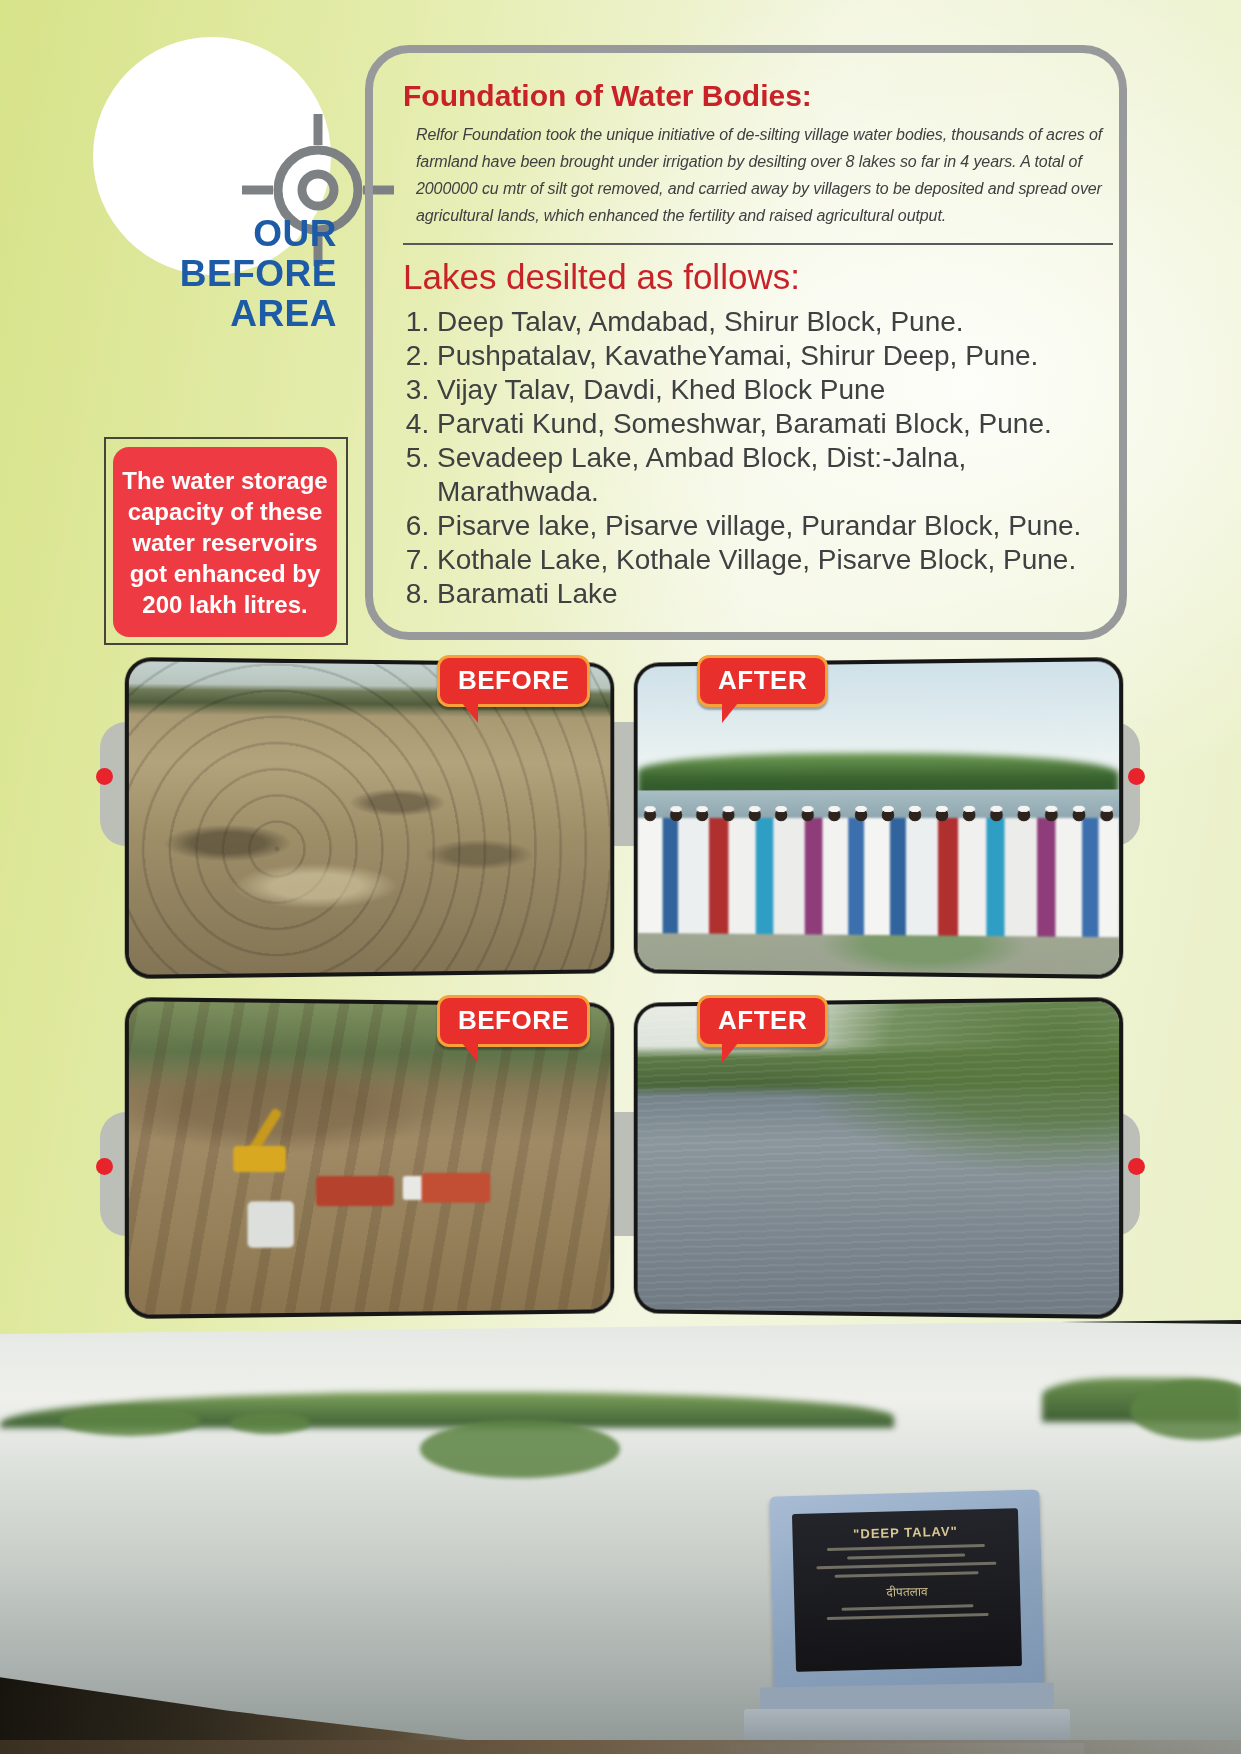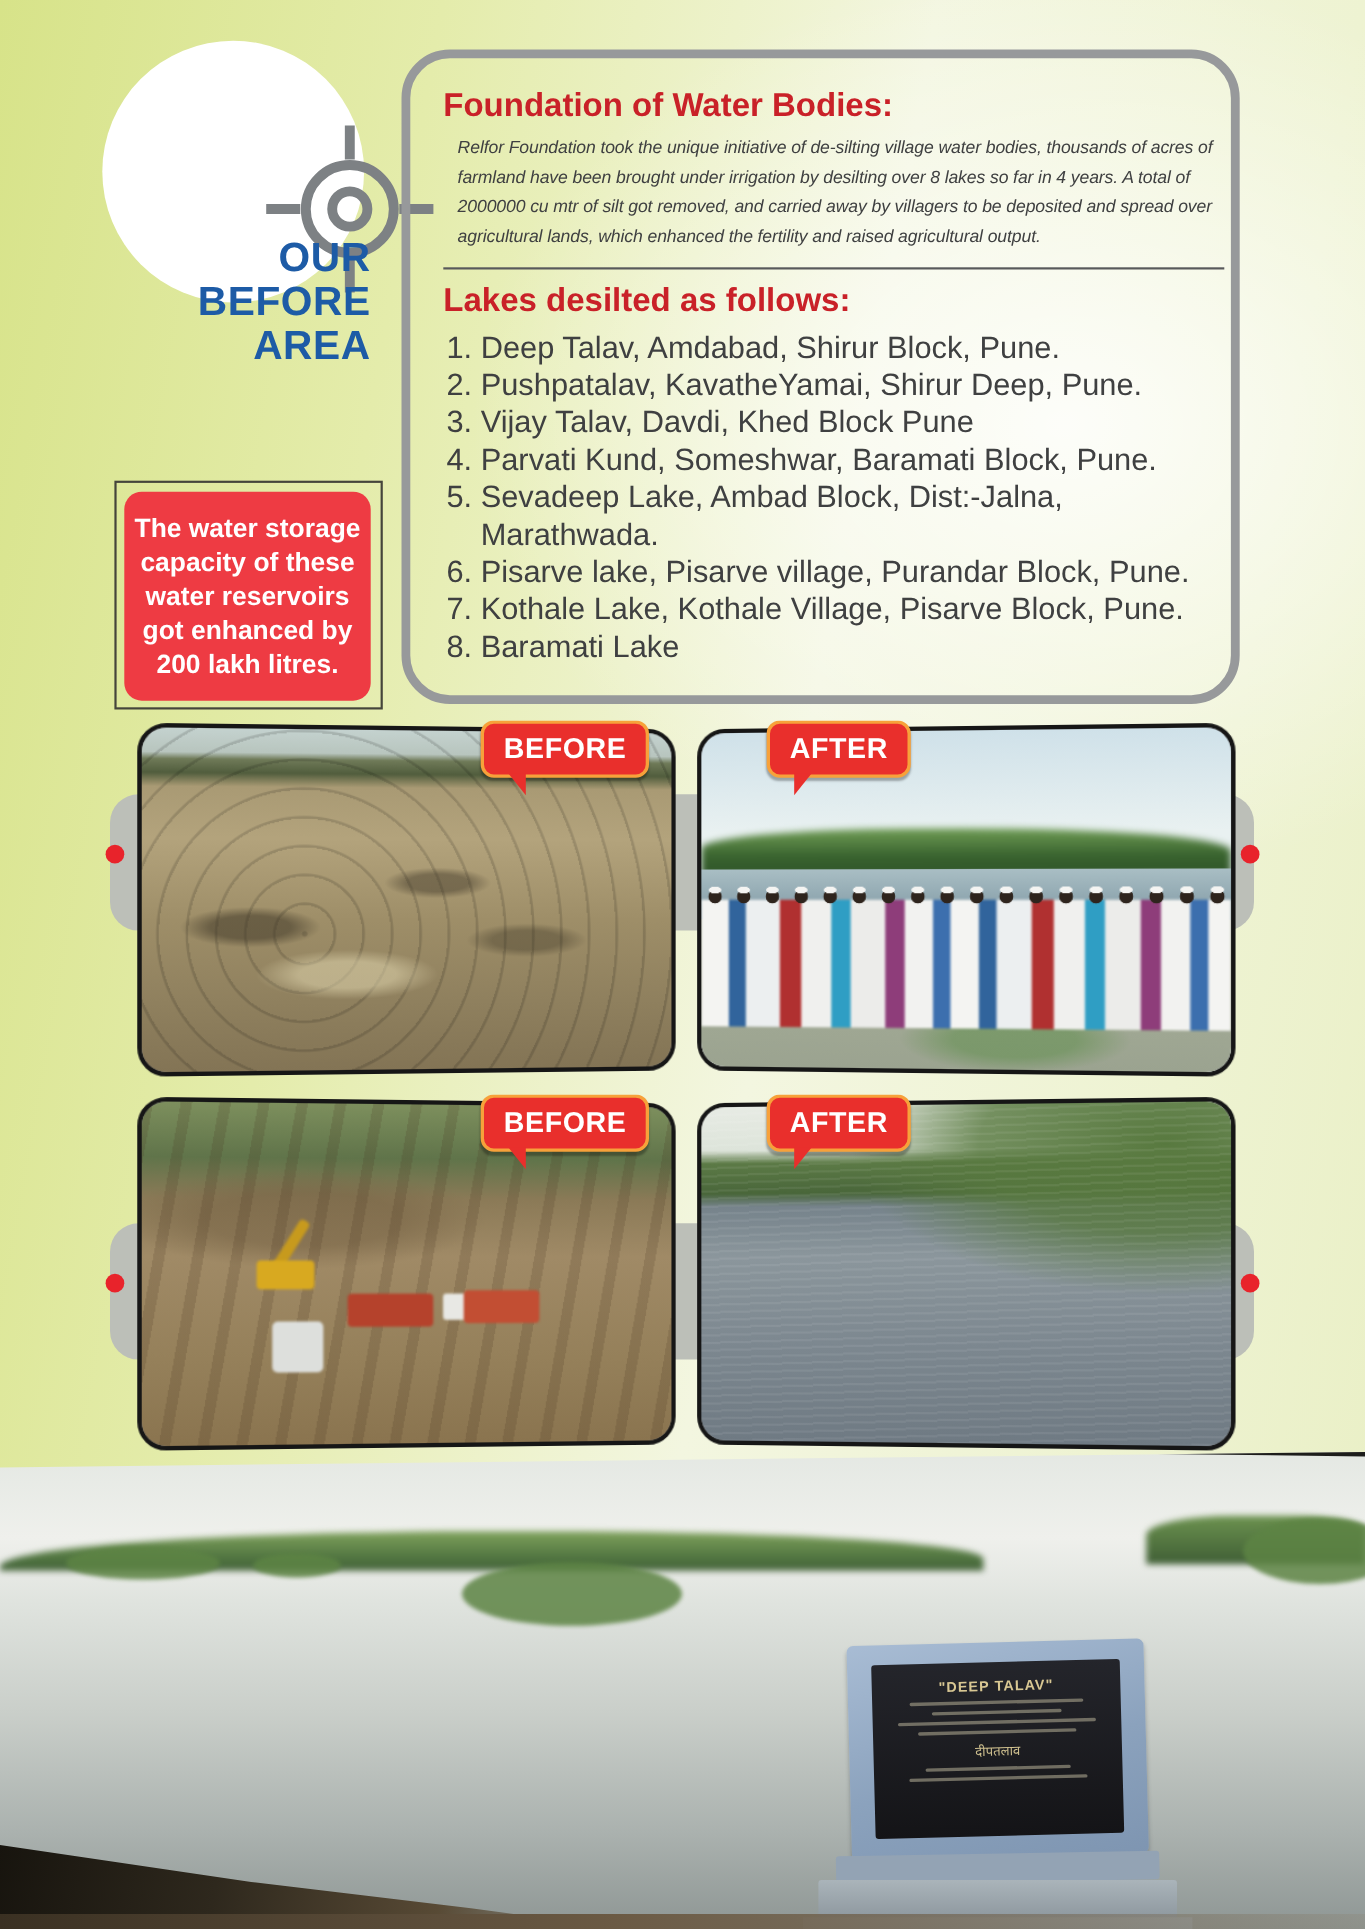--- a/index.html
+++ b/index.html
@@ -29,21 +29,21 @@
     display:flex; align-items:center; justify-content:center; padding:0 8px; box-sizing:border-box; }
 
   
   .content-box { position:absolute; left:365px; top:45px; width:762px; height:595px;
     border:8px solid #97999b; border-radius:44px; box-sizing:border-box; }
   .content-inner { position:absolute; left:30px; top:0; right:18px; }
   .red-heading { color:#c92128; font-weight:bold; font-size:30px; margin:26px 0 0 0; }
   .body-par { color:#3f4041; font-size:16px; line-height:27px; letter-spacing:-.1px;
     width:725px; margin:8px 0 0 13px;font-style:italic; }
   .divider { width:710px; border-top:2px solid #58595b; margin:14px 0 0 0; }
-  .lakes-heading { color:#c92128; font-weight:bold; font-size:30px; margin:12px 0 0 0; }
+  .lakes-heading { color:#c92128; font-weight:normal; font-size:35px; margin:12px 0 0 0; }
   .lakes-list { margin:8px 0 0 0; padding-left:34px; }
   .lakes-list li { color:#3f4041; font-size:28px; line-height:34px; }
   .lakes-list li::marker { color:#3f4041; }
 
   
   .strip-bar { position:absolute; left:100px; width:1040px; height:124px;
     background:#bcbfb8; border-radius:26px; }
   .strip-dot { position:absolute; width:17px; height:17px; border-radius:50%; background:#e8232b; }
   .photo { position:absolute; width:492px; height:316px; border:4px solid #161616;
     border-radius:26px; overflow:hidden; box-sizing:border-box; background:#888; z-index:2; }

